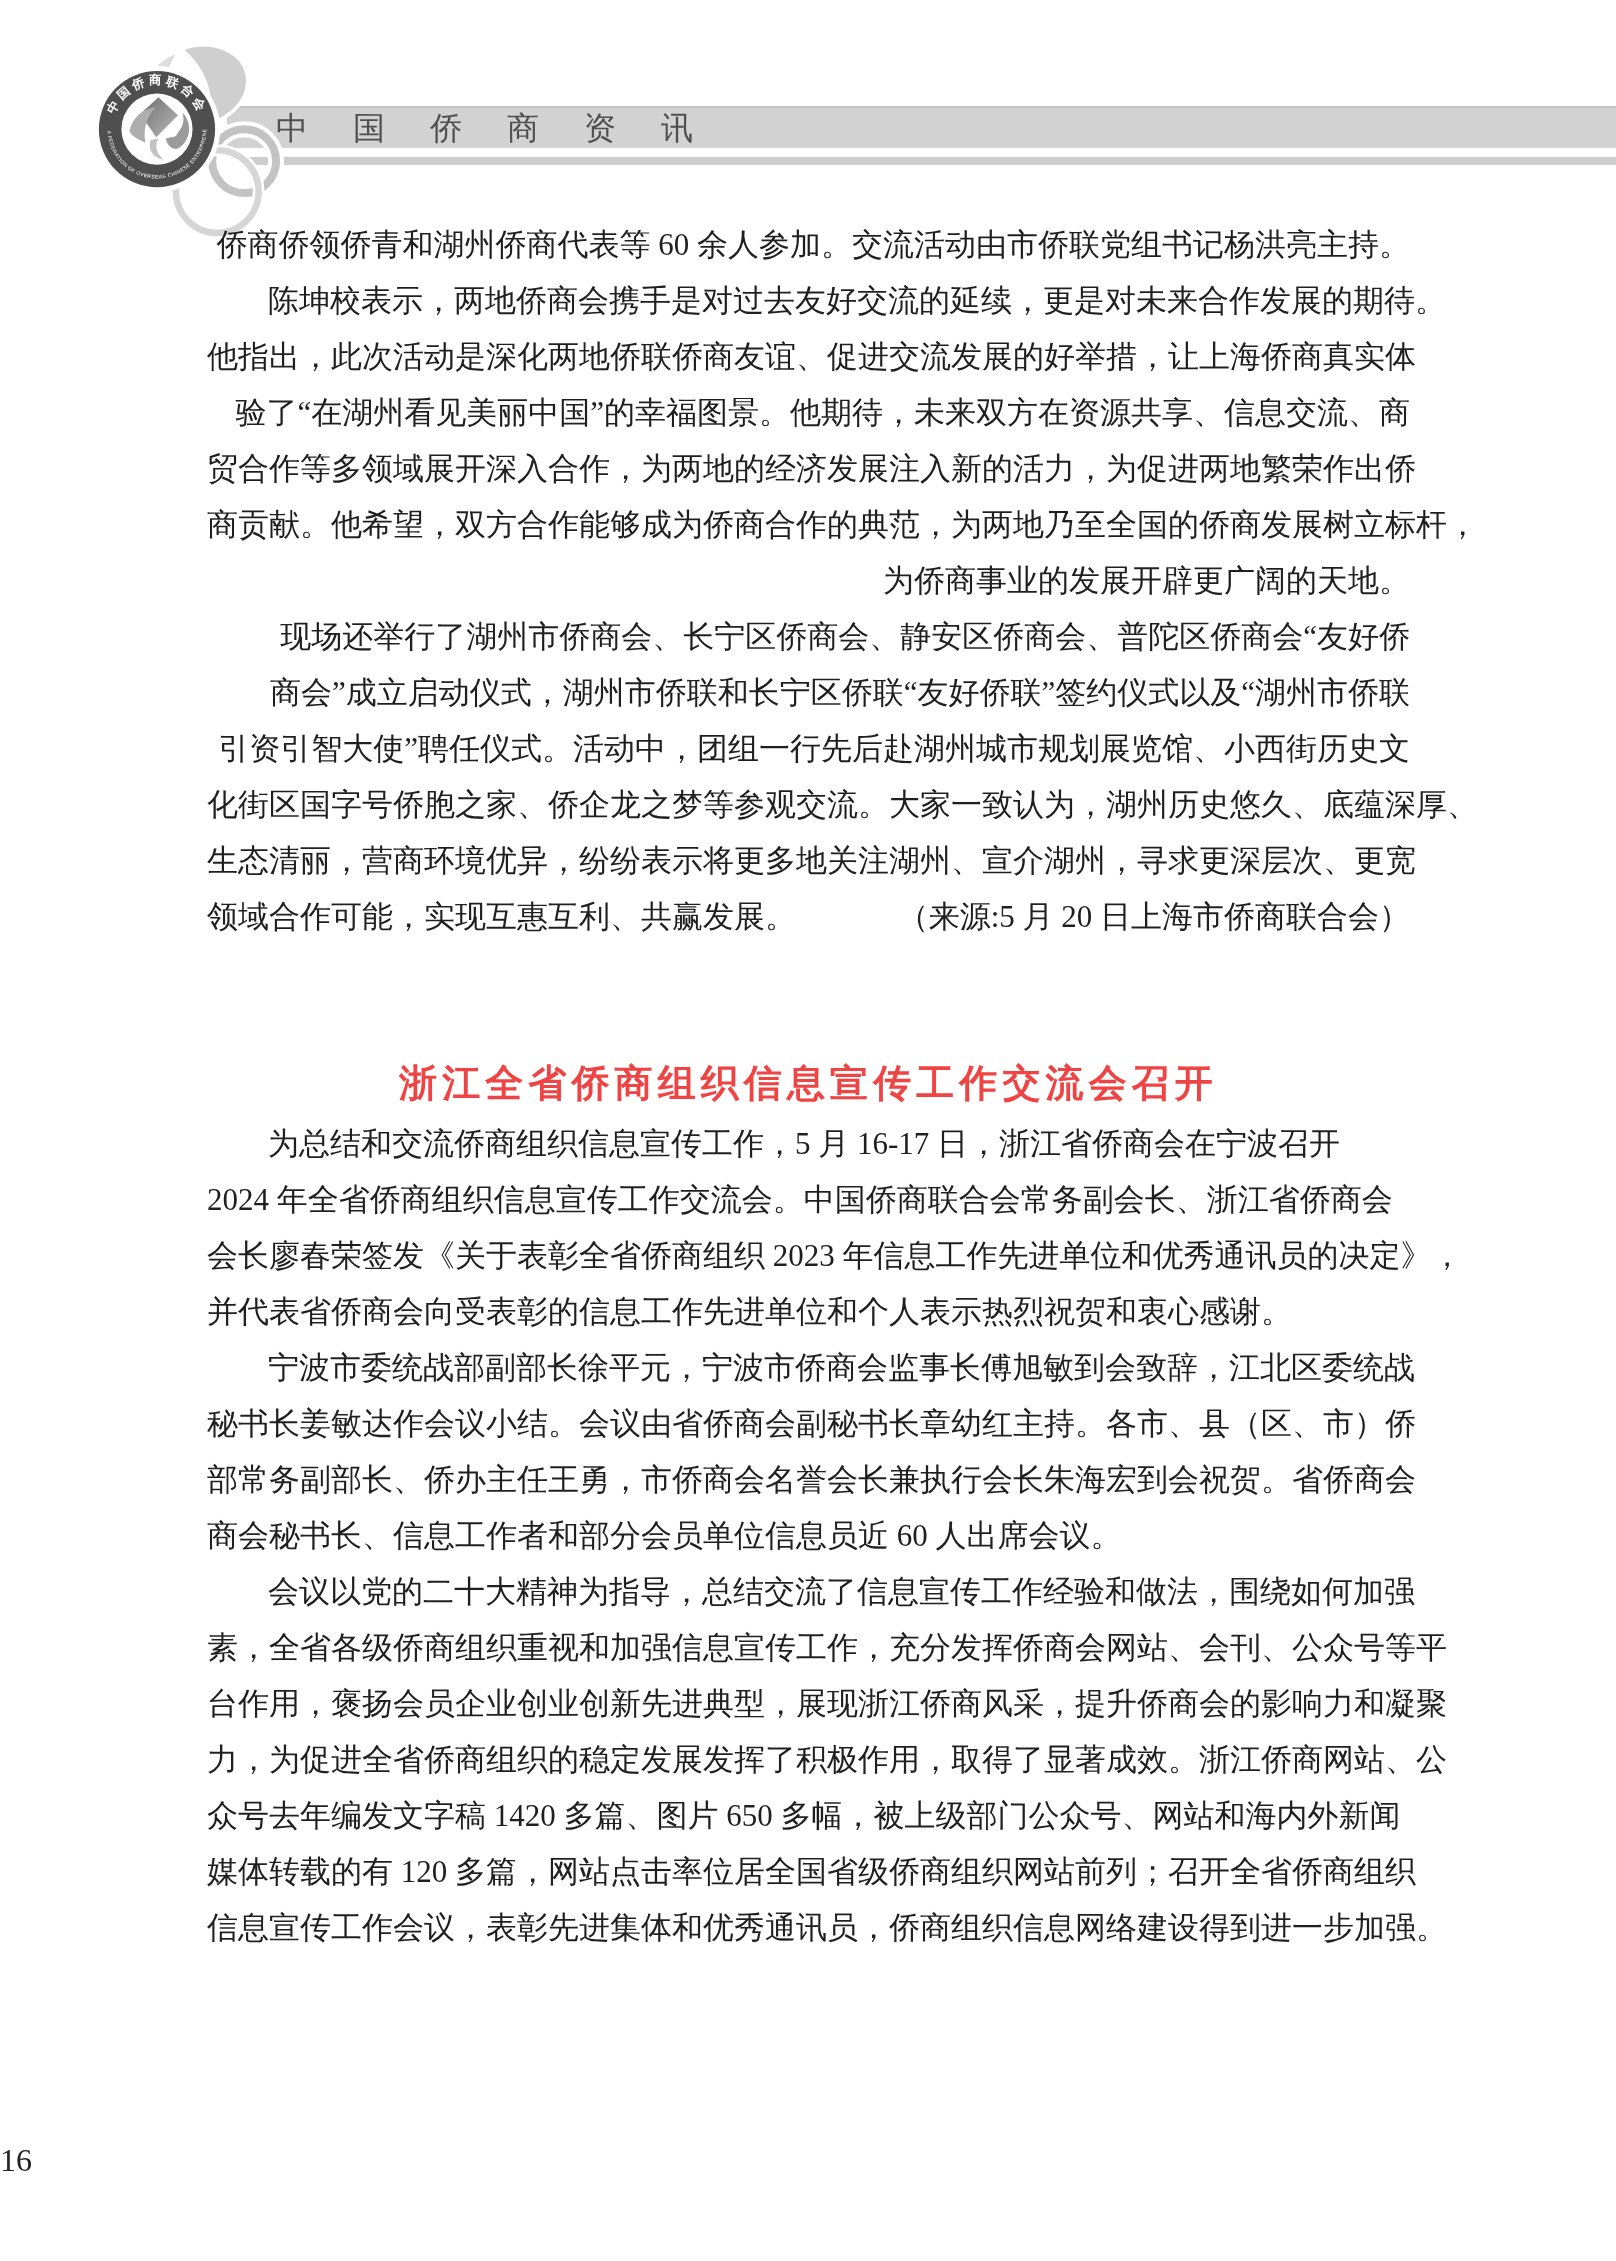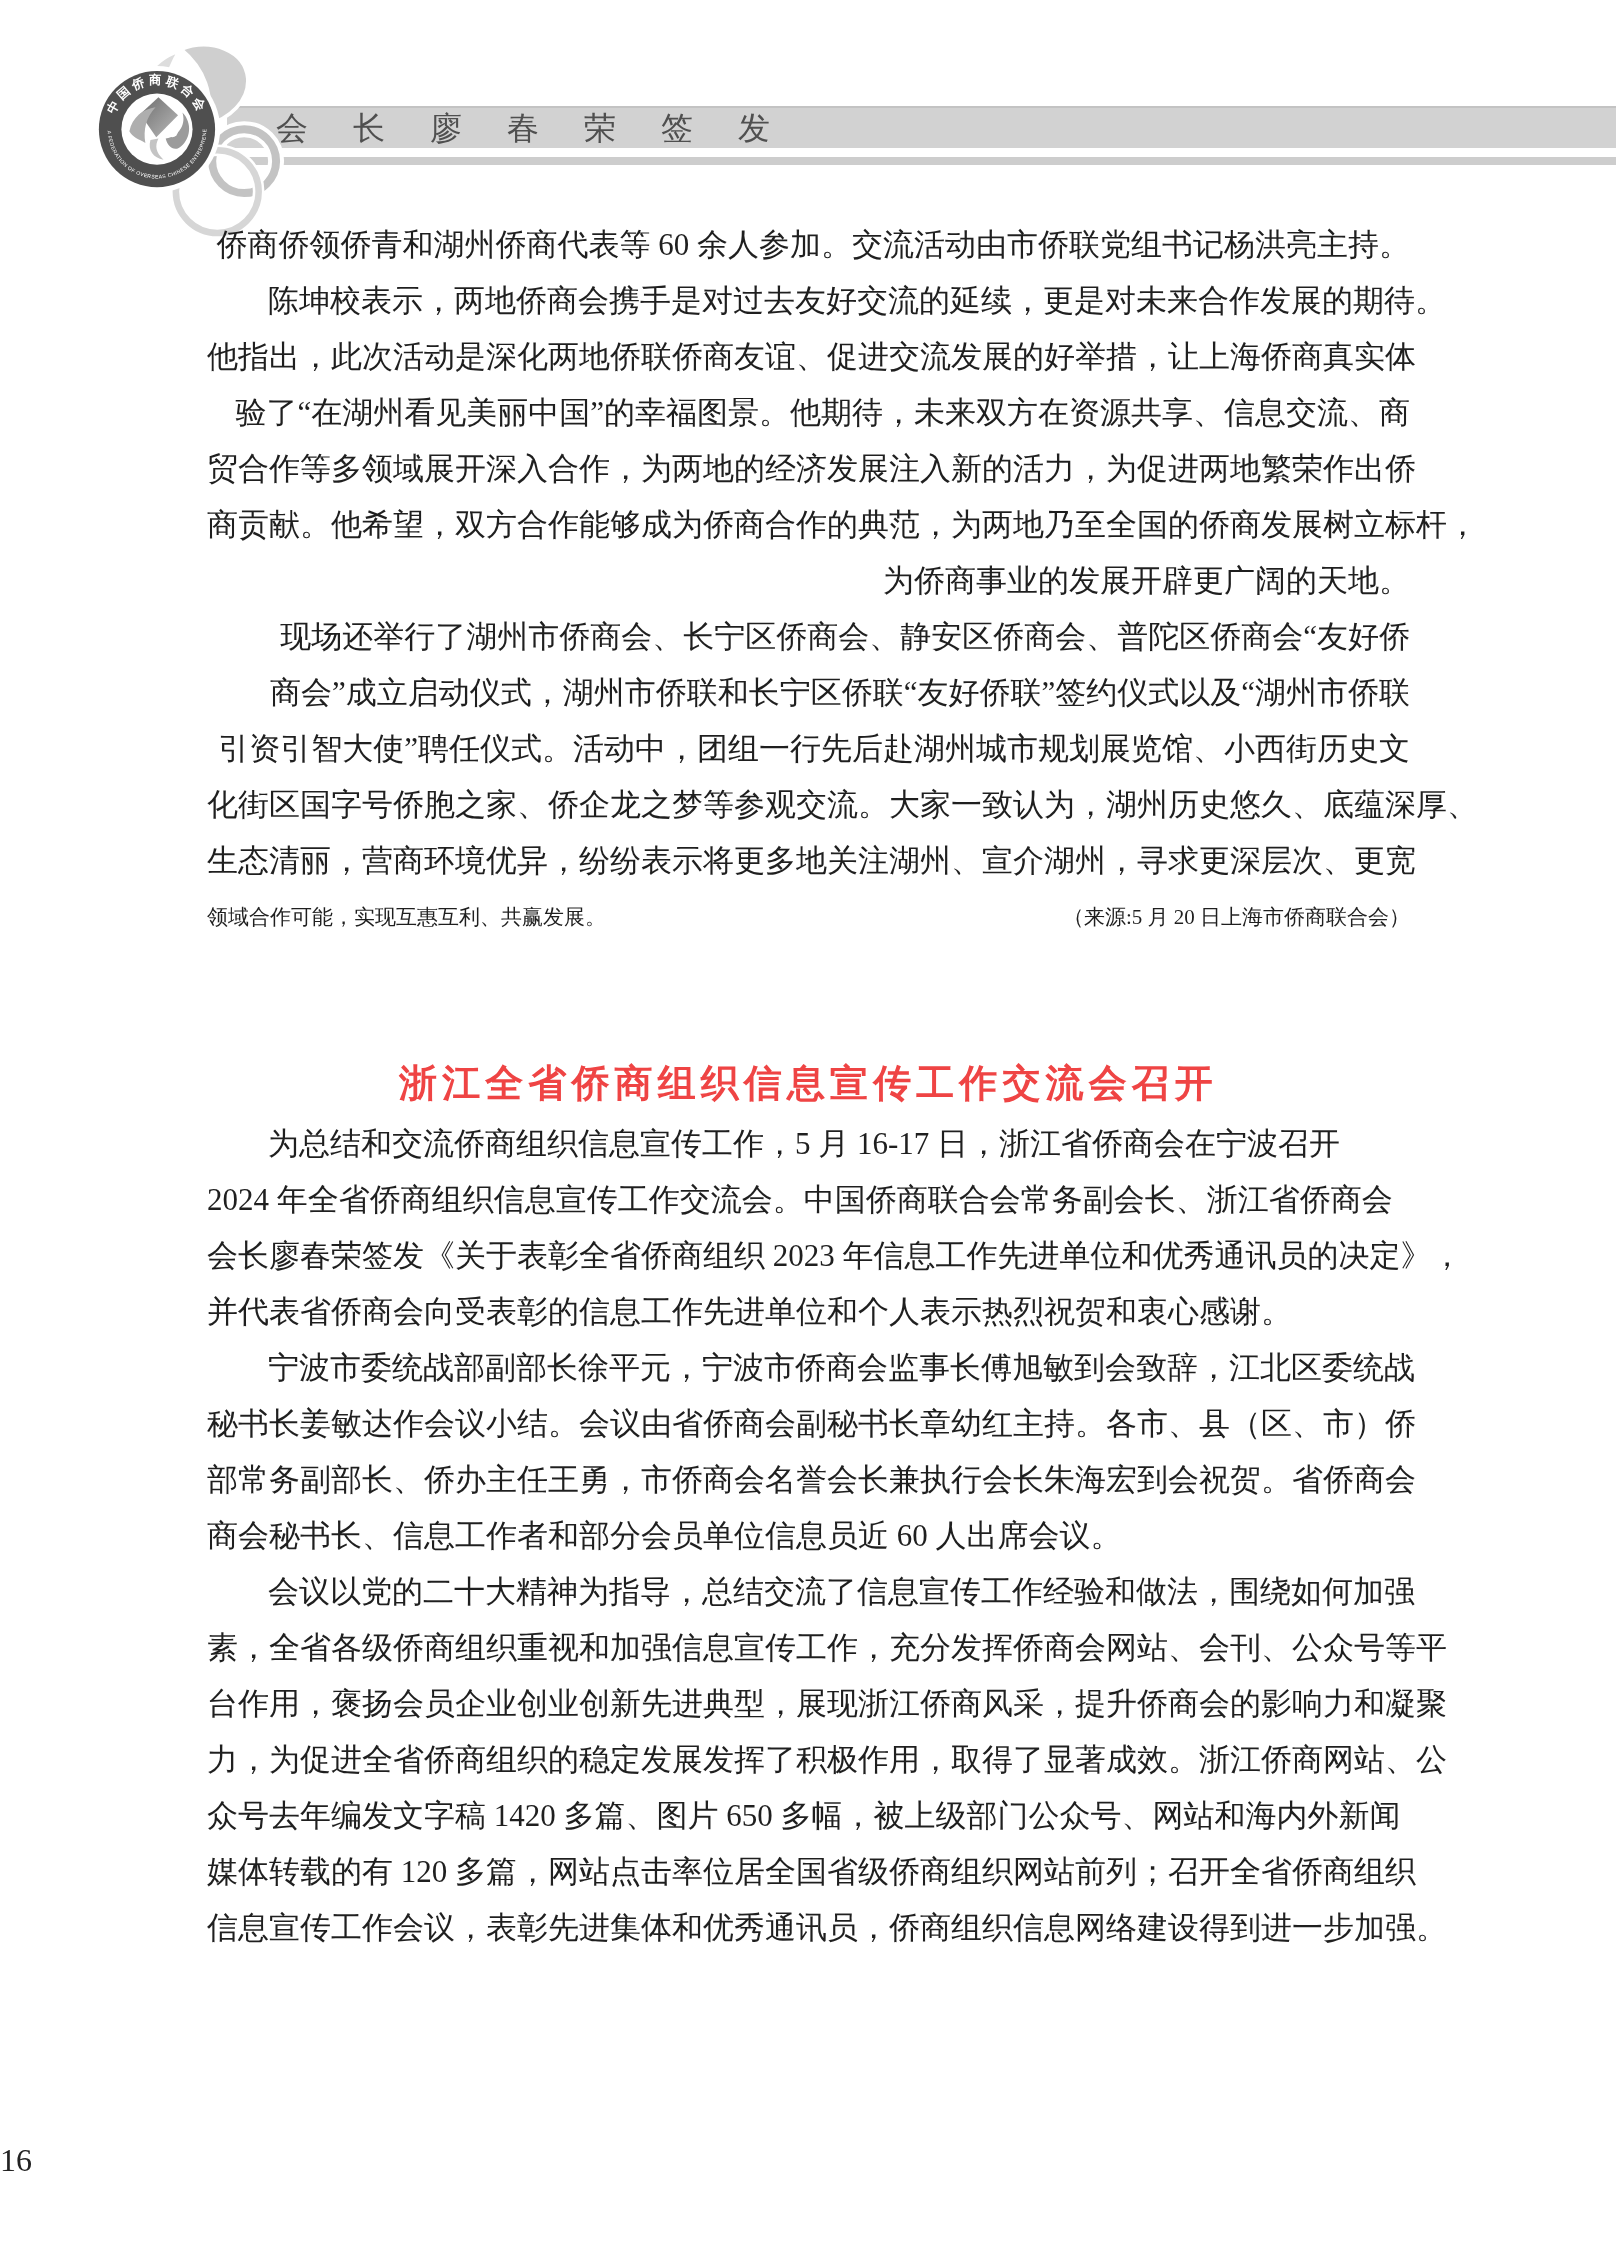--- a/index.html
+++ b/index.html
@@ -36,21 +36,21 @@
   .article { position:absolute; left:207px; width:1203px; }
   .article-1 { top:217px;text-align:right; }
   .article-2 { top:1116px; }
   .tline {
     height:56px; line-height:56px;
     font-size:31px; white-space:nowrap;
     color:#1f1f1f;
   }
   .tline.indent { text-indent:61px; }
   .line-flex {
-    height:56px; line-height:56px; font-size:21px;
+    height:56px; line-height:56px; font-size:31px;
     display:flex; justify-content:space-between; white-space:nowrap;
   }
   .heading {
     position:absolute; left:207px; top:1022px; width:1203px;
     height:58px; line-height:58px; text-align:center;
     font-family:"Liberation Sans","DejaVu Sans",sans-serif;
     font-weight:bold; font-size:38px; letter-spacing:5.1px; color:#ef4444;
     white-space:nowrap;
   }
 
@@ -61,21 +61,21 @@
     font-family:"Liberation Serif","DejaVu Serif",serif;
   }
 </style>
 </head>
 <body>
 
 <div class="page">
 
   <header>
     <div class="bar1">
-      <div class="masthead">会长廖春荣签发</div>
+      <div class="masthead">中国侨商资讯</div>
     </div>
     <div class="bar2"></div>
 
     <svg class="logo" viewBox="0 0 292 285" xmlns="http://www.w3.org/2000/svg">
       <defs>
         <linearGradient id="gGlyph" x1="0" y1="0" x2="1" y2="1">
           <stop offset="0" stop-color="#6d6d6d"></stop>
           <stop offset="1" stop-color="#b9b9b9"></stop>
         </linearGradient>
         <path id="arcTop" d="M 53,120 A 62,62 0 0 1 177,120" fill="none"></path>

